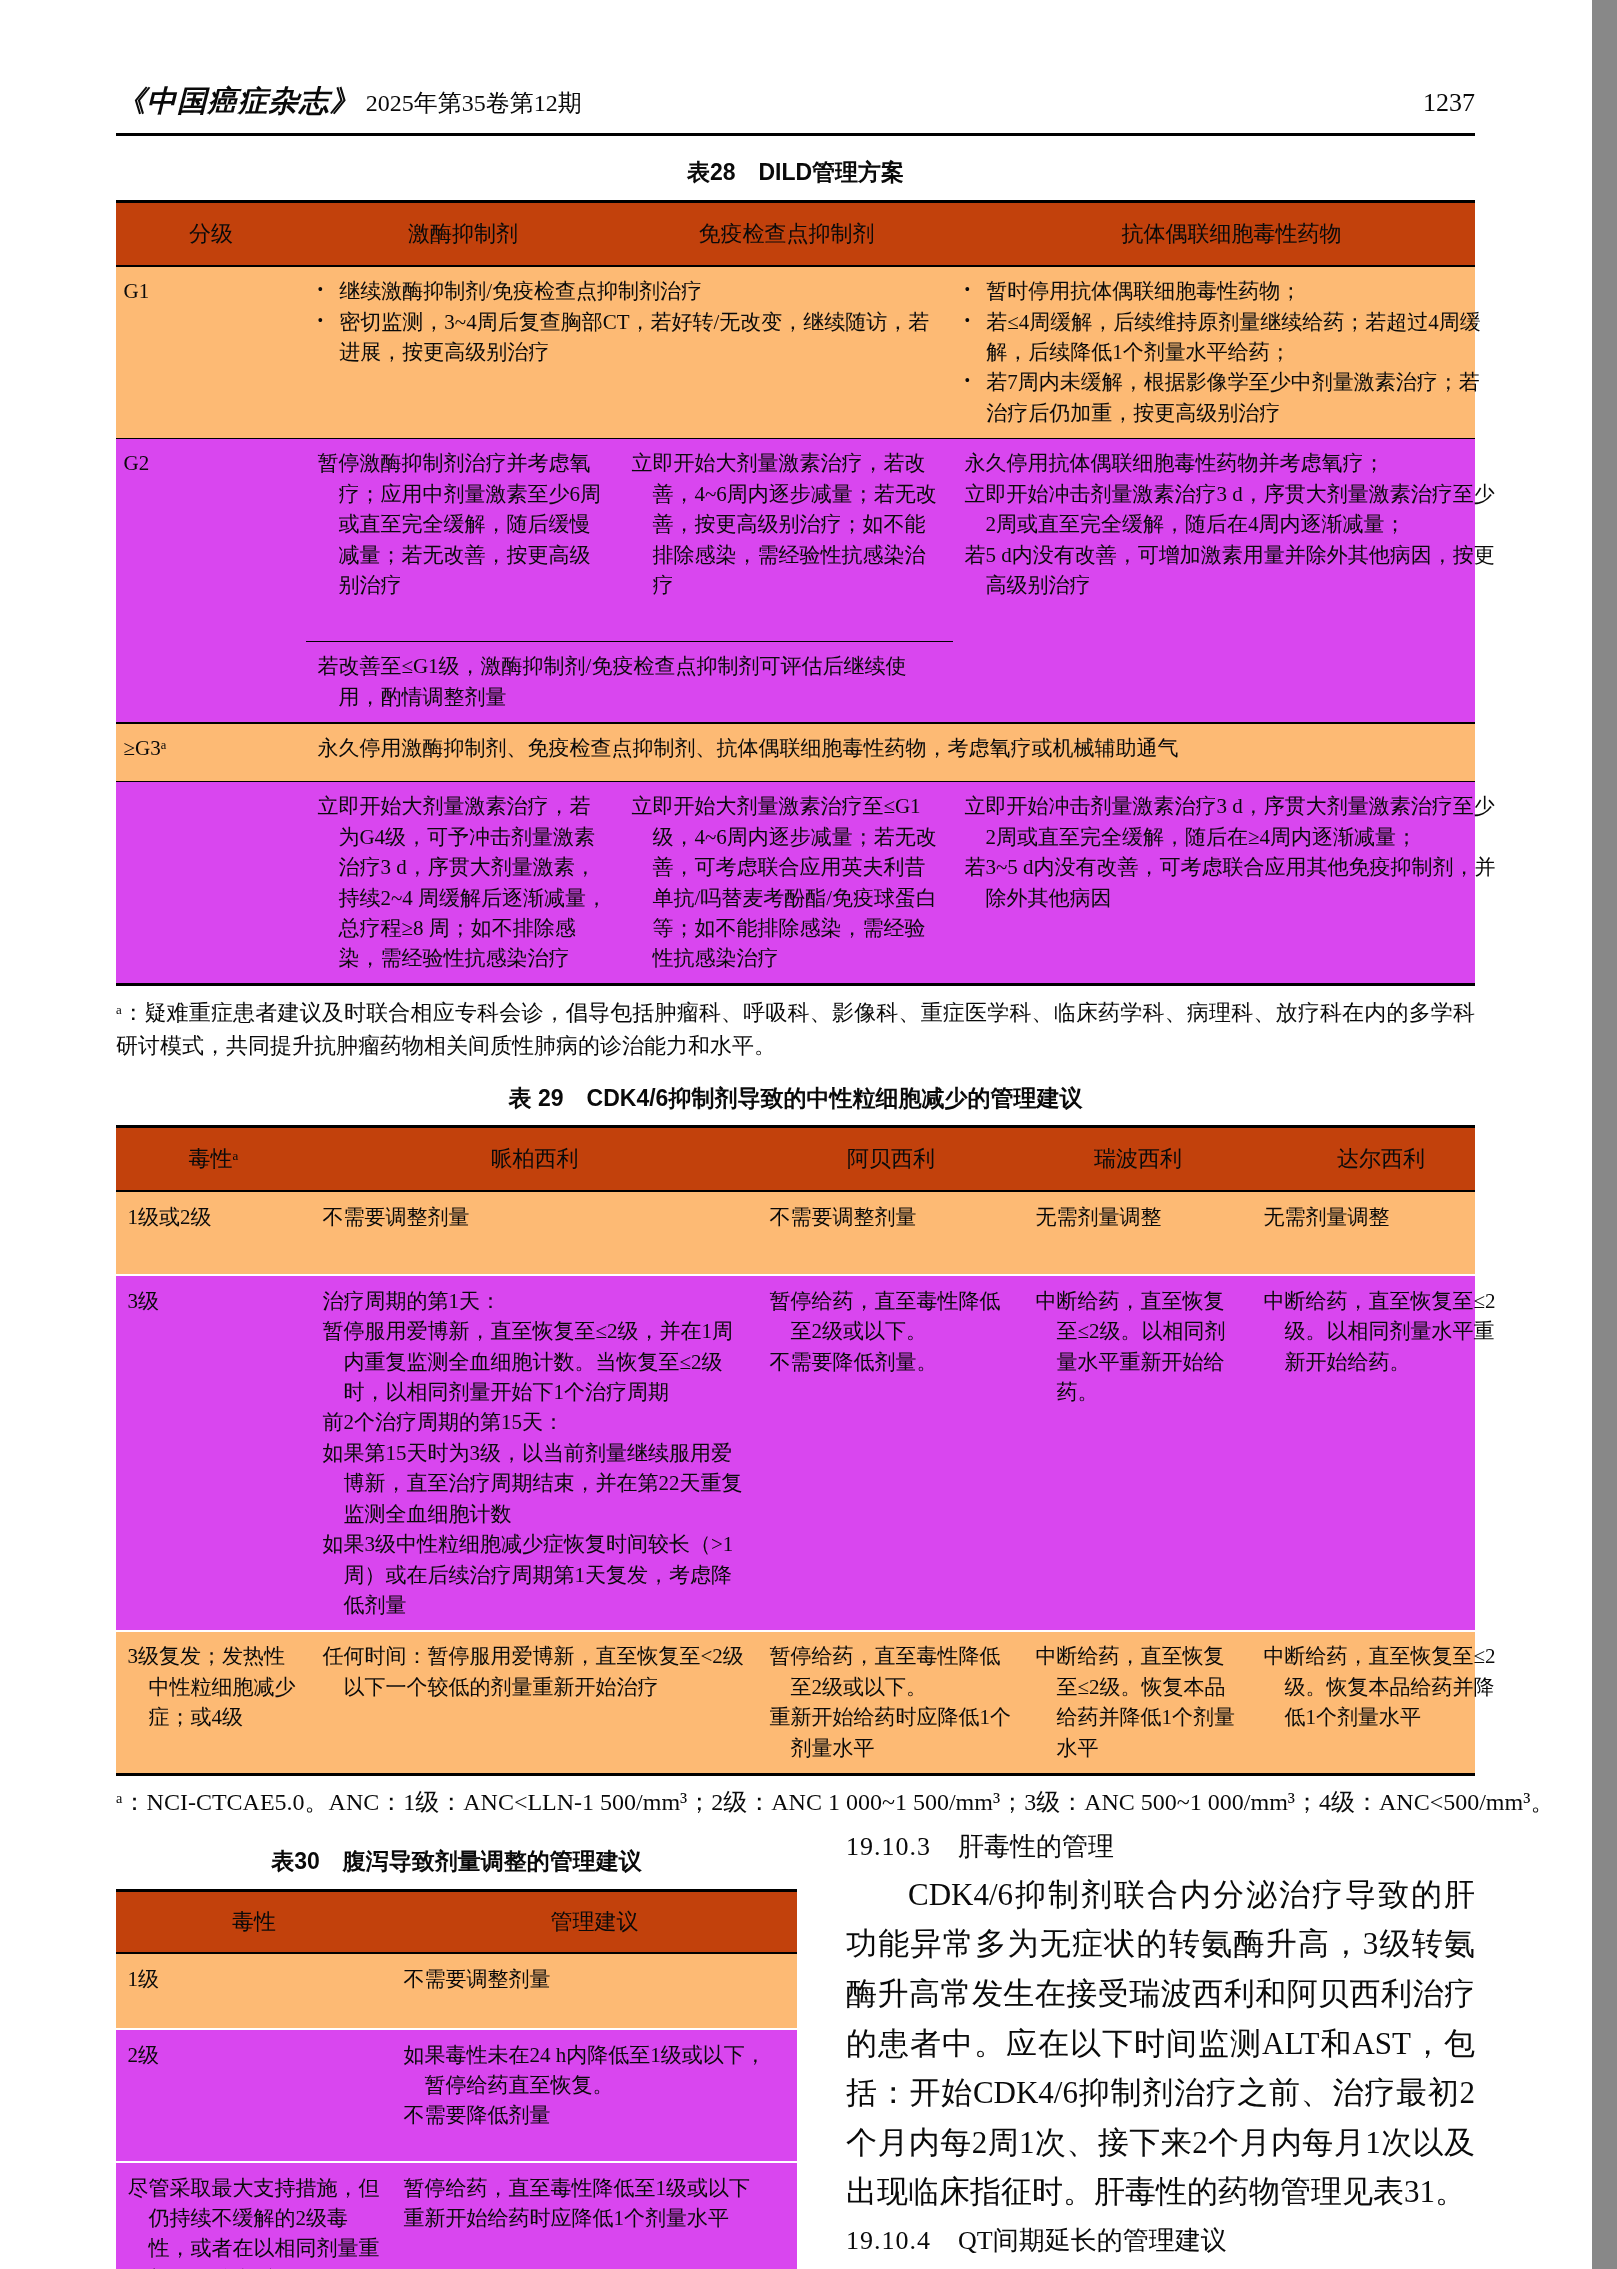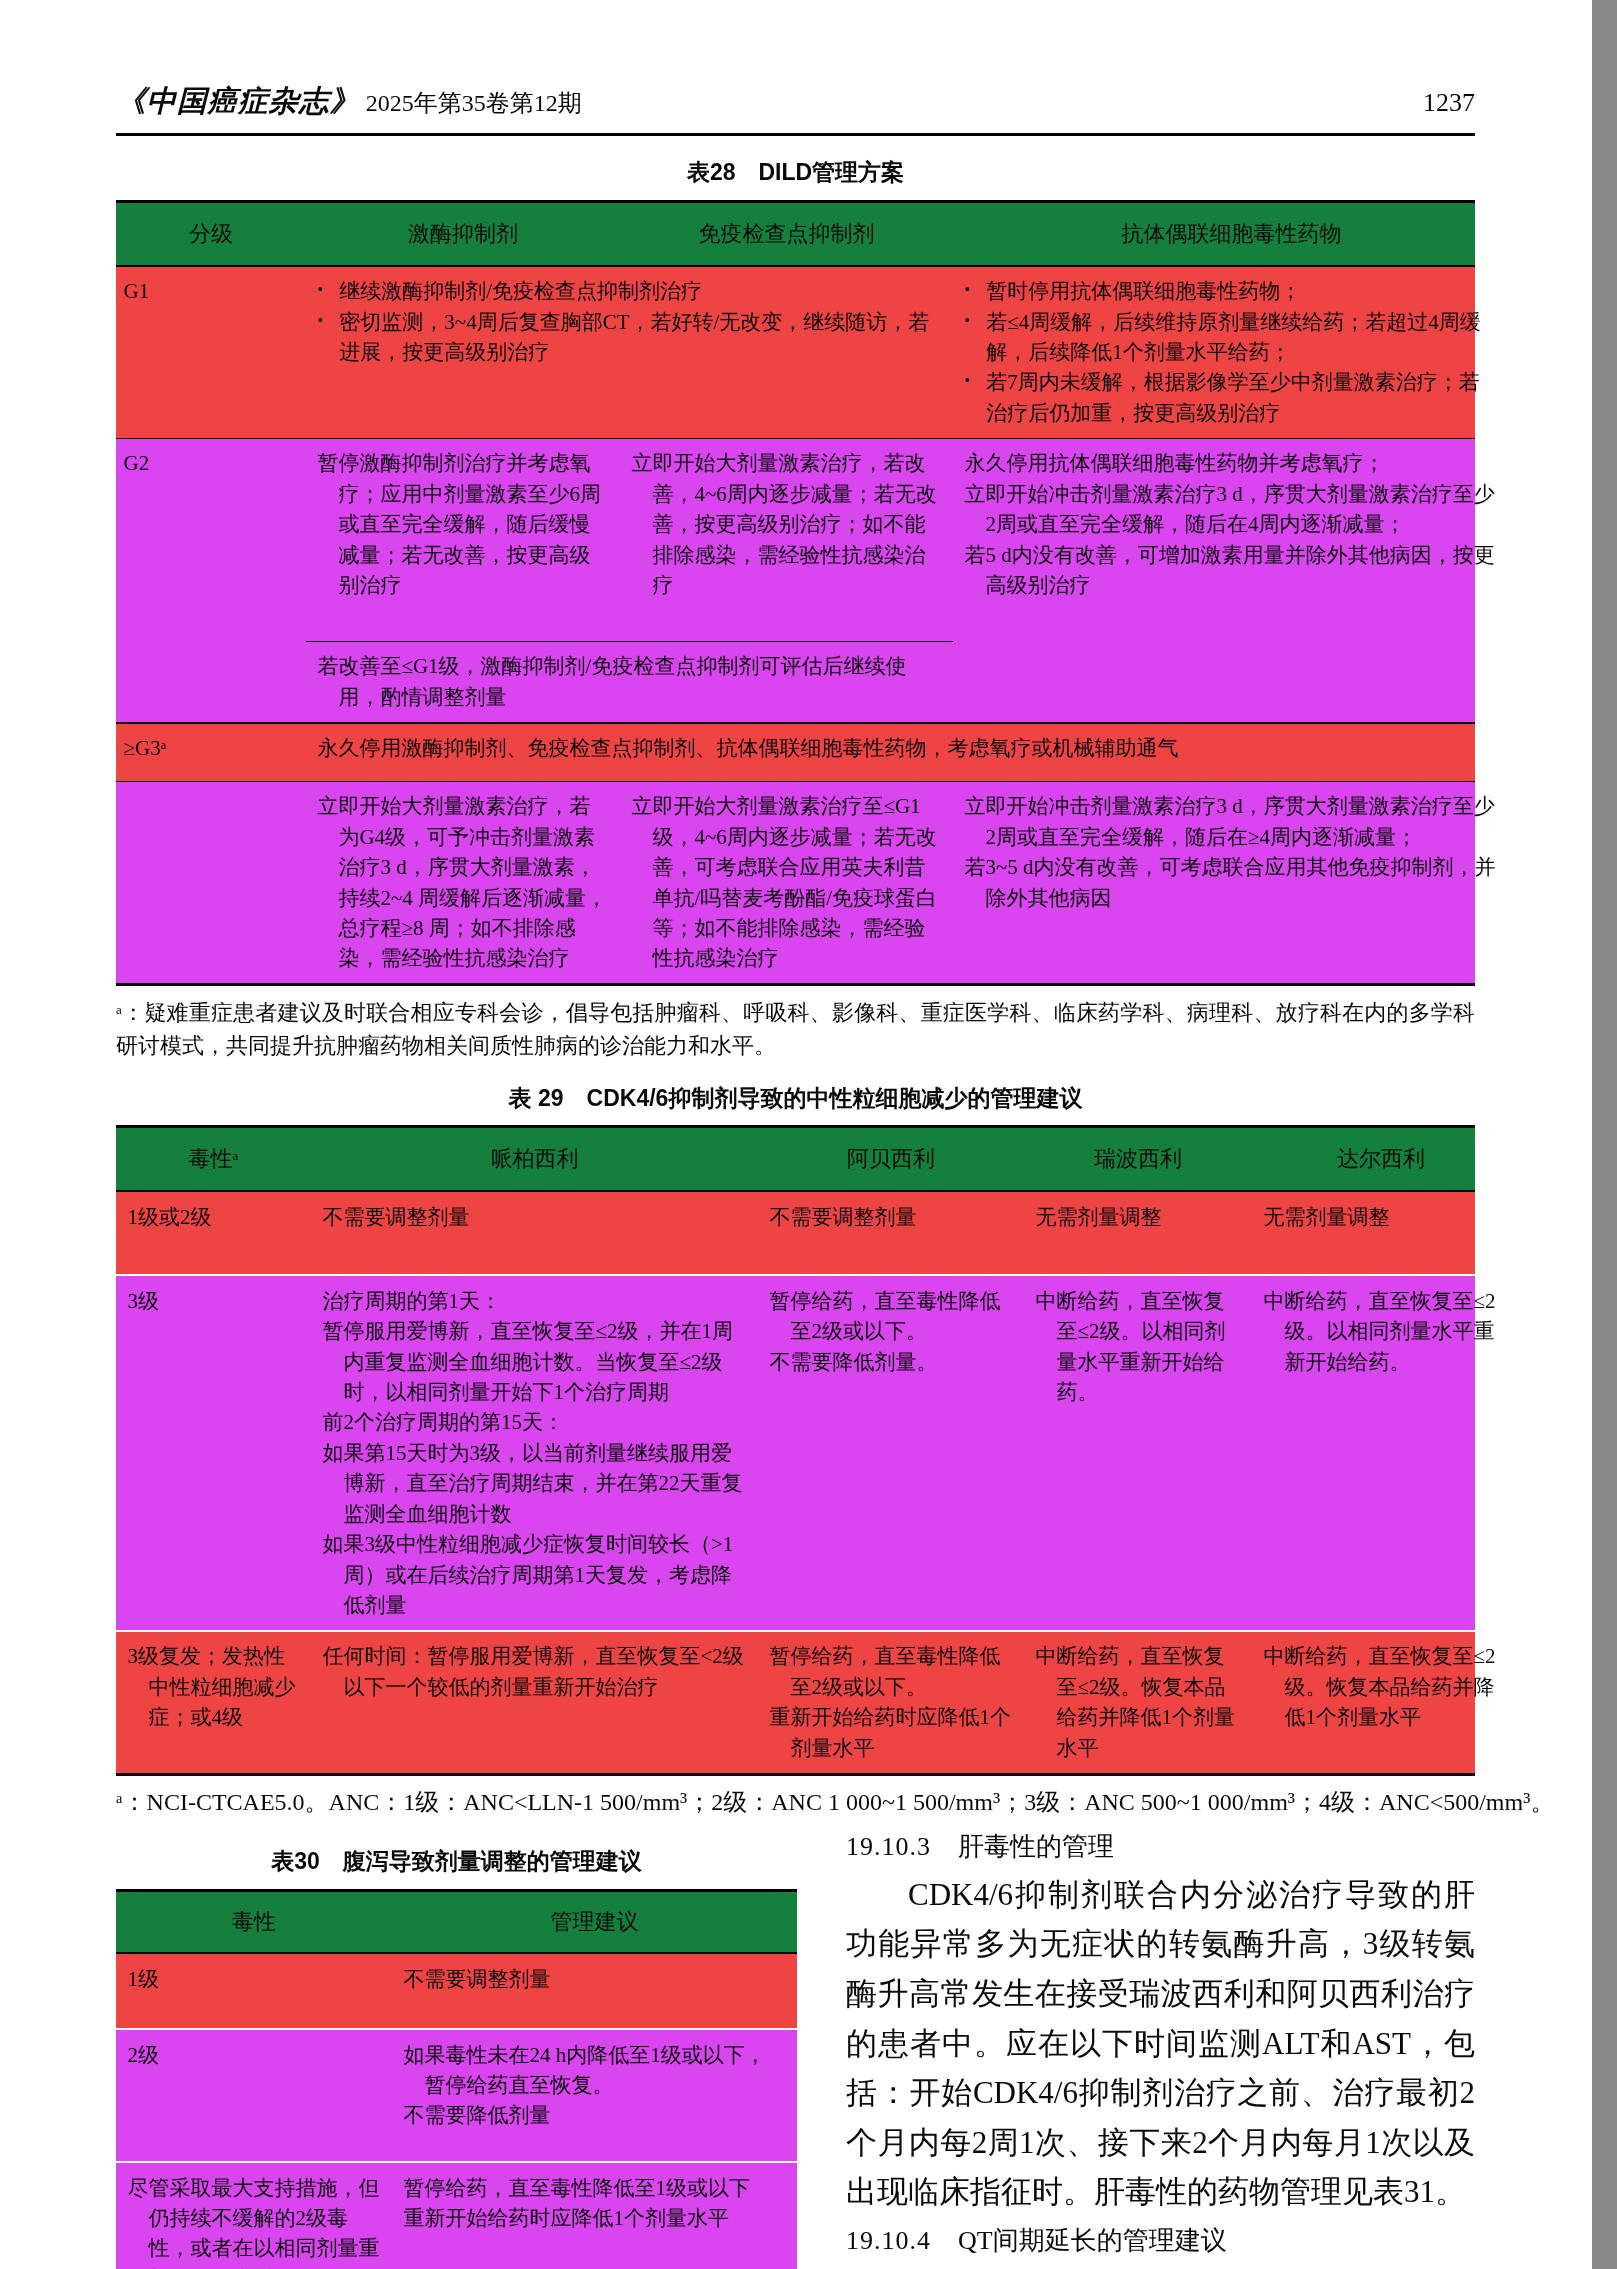--- a/index.html
+++ b/index.html
@@ -14,26 +14,26 @@
   .journal-issue{font-size:24px;margin-left:5.7px;}
   .page-number{font-size:26px;}
   .header-rule{border-top:3.8px solid #000;margin-top:11.4px;}
   
   .caption{
     text-align:center;font-family:"Liberation Sans", sans-serif;font-weight:bold;
     font-size:23px;margin:21px 0 11.4px 0;
   }
   
   .tbl{border-top:3.8px solid #000;border-bottom:3.8px solid #000;font-size:21px;line-height:1.45;}
-  .thead{background:#15803d;display:grid;align-items:center;text-align:center;
+  .thead{background:#c2410c;display:grid;align-items:center;text-align:center;
          border-bottom:2.9px solid #000;font-size:22px;}
   .thead .hcell{padding:15px 5.7px;}
   .row{display:grid;}
   .cell{padding:9.5px 11.4px;box-sizing:border-box;}
-  .bg-light{background:#ef4444;}
+  .bg-light{background:#fdba74;}
   .bg-mid{background:#d946ef;}
   .hang{margin:0;padding-left:1em;text-indent:-1em;}
   .bullet{display:flex;gap:8.6px;margin:0;}
   .bdot{flex:none;width:13.3px;font-size:16px;padding-top:1.9px;}
   .btxt{flex:1;}
   
   .t28 .row, .t28 .thead{grid-template-columns:190px 314px 333px 557px;}
   .t28-g1{min-height:169px;border-bottom:1.9px solid #000;}
   .t28-g2{min-height:202px;}
   .t28-note{min-height:80px;}

